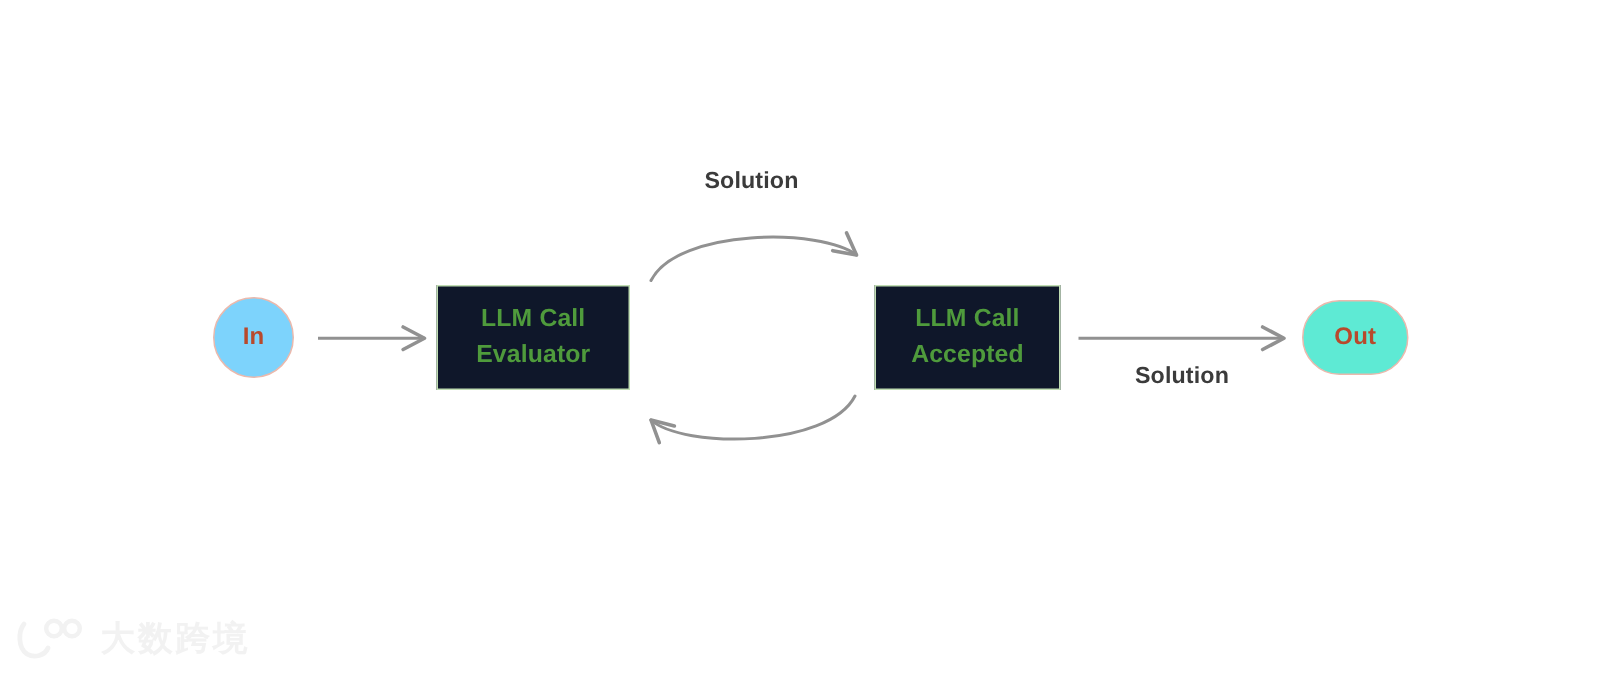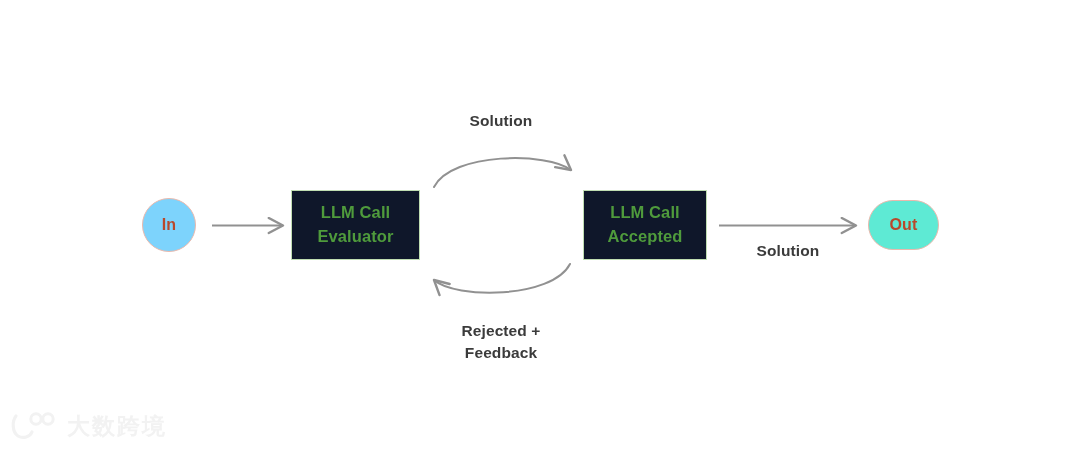--- a/index.html
+++ b/index.html
@@ -206,24 +206,20 @@
   </div>
 
   <div class="edge-label" id="label-solution">
     <span>Solution</span>
   </div>
 
   <div class="edge-label" id="label-accepted">
     <span>Solution</span>
   </div>
 
-  <div class="edge-label" id="label-rejected">
-    <div>Rejected +</div>
-    <div>Feedback</div>
-  </div>
 
   <div class="watermark">
     <svg class="wm-mark" viewBox="0 0 48 28" xmlns="http://www.w3.org/2000/svg">
       <path d="M6 4 C 2 9, 2 20, 8 24 C 13 27, 20 25, 22 20" fill="none" stroke="#f2f2f2" stroke-width="3.2" stroke-linecap="round"></path>
       <circle cx="26" cy="7" r="5.2" fill="none" stroke="#f2f2f2" stroke-width="3"></circle>
       <circle cx="38" cy="7" r="5.2" fill="none" stroke="#f2f2f2" stroke-width="3"></circle>
     </svg>
     <span class="wm-text">大数跨境</span>
   </div>
 

